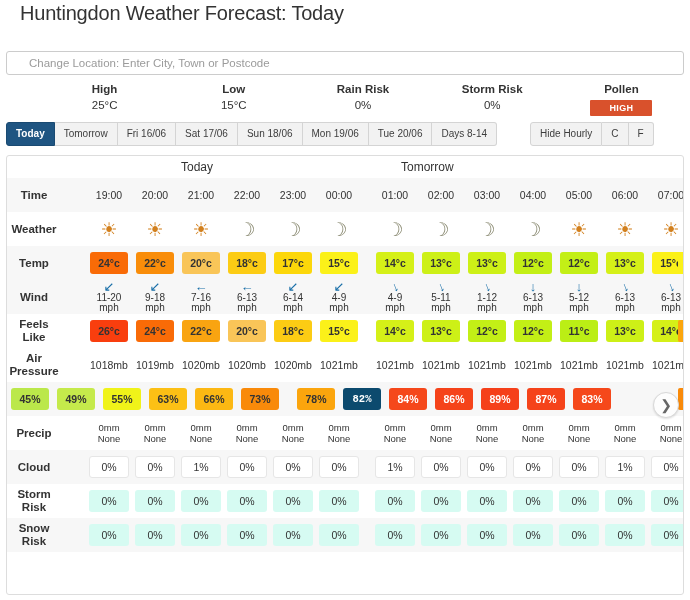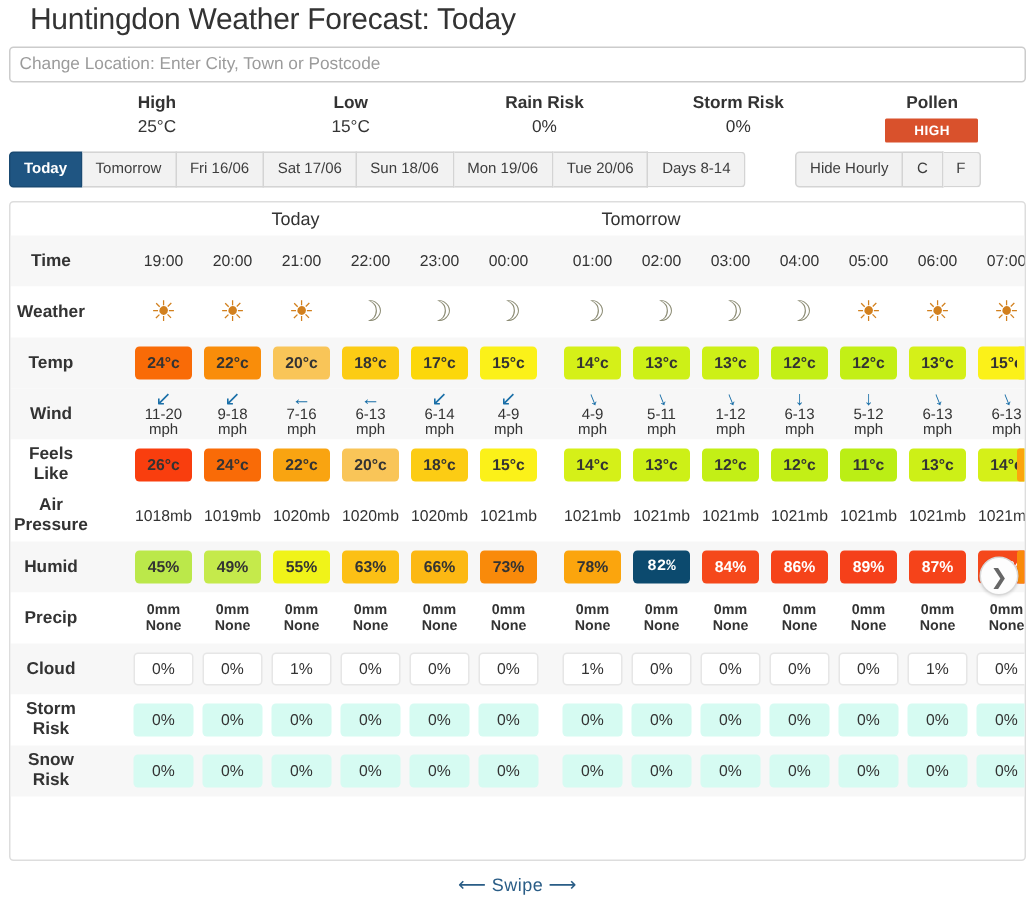--- a/index.html
+++ b/index.html
@@ -15,21 +15,21 @@
   
   .page-title {
     font-size: 20px; font-weight: normal; color: #333;
     padding: 2px 6px 6px 20px; margin: 0;
     letter-spacing: -0.2px;
   }
   .loc-input-wrap { padding: 0 6px; }
   .loc-input {
     width: 100%; height: 24px; border: 1px solid #ccc; border-radius: 3px;
     font-family: "Liberation Sans", sans-serif; font-size: 11.5px;
-    color: #333; padding: 0 6px; background:#fff;
+    color: #333; padding: 0 22px; background:#fff;margin-top:20px;
   }
   .loc-input::placeholder { color: #9b9b9b; }
 
   
   .summary {
     display: flex; padding: 7px 4px 6px 4px; align-items: flex-start; margin-left: 36px;
   }
   .sum-cell { flex: 1 1 0; text-align: center; }
   .sum-label { font-size: 11.5px; font-weight: bold; color: #333; line-height: 15px; }
   .sum-value { font-size: 11.5px; color: #333; line-height: 16px; }
@@ -99,21 +99,21 @@
   .badge.lighttext { color: #fff; }
 
   .wx-icon { font-size: 19px; line-height: 19px; }
   .sun { color: #d2801e; }
   .moon { color: #8a8a72; }
 
   .windcell { flex-direction: column; justify-content: center; gap: 0px; }
   .wind-arrow { color: #1a6fa8; font-size: 13px; line-height: 12px; display:block; }
   .wind-txt { font-size: 10px; color: #333; line-height: 10px; }
 
-  .precip-txt { font-size: 9.5px; color: #333; line-height: 11px; text-align:center;font-weight:bold; }
+  .precip-txt { font-size: 9.5px; color: #333; line-height: 11px; text-align:center; }
 
   
   .next-btn {
     position: absolute; right: 4px; top: 236px;
     width: 26px; height: 26px; border-radius: 50%;
     background: #fdfdfd; border: 1px solid #d8d8d8;
     display: flex; align-items: center; justify-content: center;
     color: #666; font-size: 14px; cursor: pointer; z-index: 5;
     box-shadow: 0 1px 2px rgba(0,0,0,0.12);
   }
@@ -503,21 +503,20 @@
               <div class="cell">
                 <span class="plaintext">1021mb</span>
               </div>
               <div class="cell">
                 <span class="plaintext">1021mb</span>
               </div>
             </div>
           </div>
         </div>
         <div class="row shaded">
-          <div class="rowlabel">Humid</div>
           <div class="cells">
             <div class="grp">
               <div class="cell">
                 <div class="badge" style="background: rgb(187, 232, 74);">45%</div>
               </div>
               <div class="cell">
                 <div class="badge" style="background: rgb(197, 234, 75);">49%</div>
               </div>
               <div class="cell">
                 <div class="badge" style="background: rgb(240, 243, 25);">55%</div>

